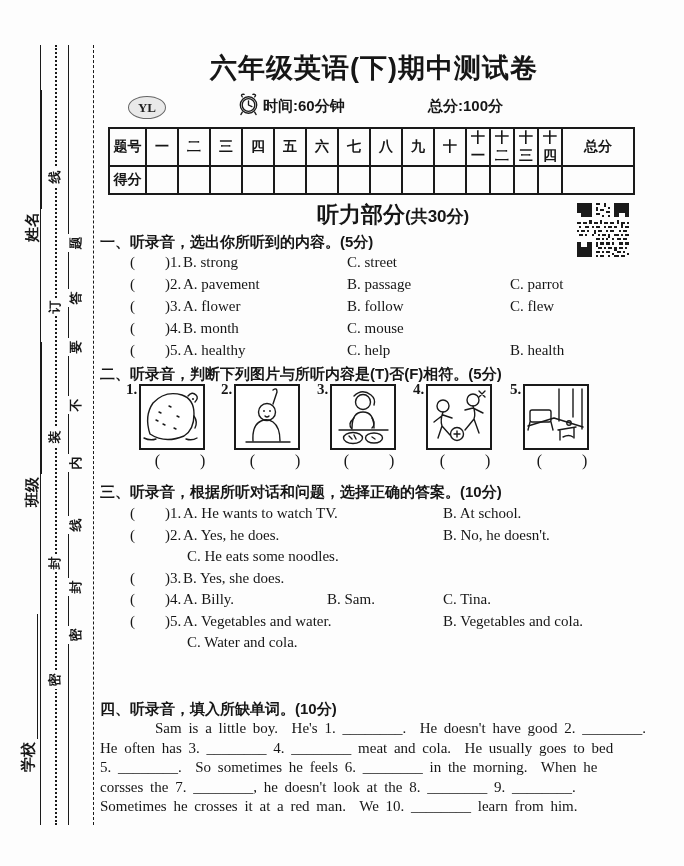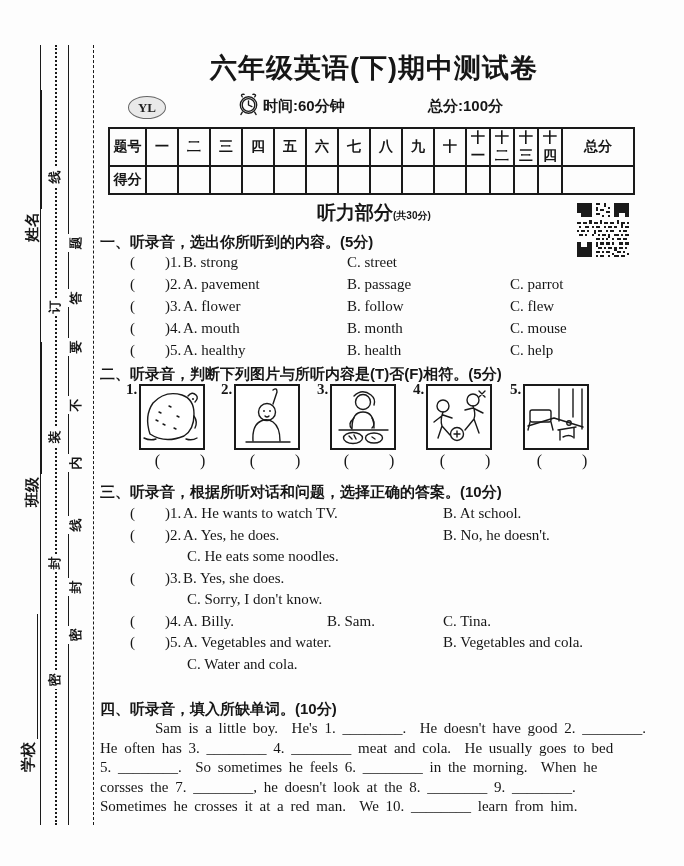--- a/index.html
+++ b/index.html
@@ -26,21 +26,21 @@
          background:#e9e9e9;text-align:center;line-height:21px;font-size:13px;
          font-family:"Liberation Serif",serif;font-weight:bold;color:#222;}
   
   table.score{position:absolute;left:108px;top:127px;width:525px;border-collapse:collapse;
         table-layout:fixed;font-family:"Liberation Sans","DejaVu Sans",sans-serif;}
   table.score td{border:2px solid #1a1a1a;text-align:center;padding:0;
         font-weight:bold;font-size:14px;overflow:hidden;}
   tr.r1 td{height:28px;} tr.r2 td{height:26px;}
   
   .lhead{left:317px;top:200px;font-family:"Liberation Sans","DejaVu Sans",sans-serif;font-weight:bold;}
-  .lhead .t1{font-size:19px;} .lhead .t2{font-size:10px;}
+  .lhead .t1{font-size:22px;} .lhead .t2{font-size:17px;}
   .sechead{font-family:"Liberation Sans","DejaVu Sans",sans-serif;font-weight:bold;font-size:15px;
            white-space:nowrap;}
   .qwrap{left:130px;width:528px;}
   .qrow{display:grid;grid-template-columns:53px 164px 163px 1fr;height:22px;
         font-size:15px;white-space:pre;}
   .q3row{display:grid;grid-template-columns:53px 260px 1fr;height:21.5px;font-size:15px;white-space:pre;}
   .q4row{display:grid;grid-template-columns:53px 144px 116px 1fr;height:21.5px;font-size:15px;white-space:pre;}
   .q3c{height:21.5px;padding-left:57px;font-size:15px;white-space:pre;}
   
   .fig{position:absolute;top:384px;display:flex;align-items:flex-start;}
@@ -274,29 +274,28 @@
     <span>C. parrot</span>
   </div>
   <div class="qrow">
     <span>(        )3. </span>
     <span>A. flower</span>
     <span>B. follow</span>
     <span>C. flew</span>
   </div>
   <div class="qrow">
     <span>(        )4. </span>
-    <span>A. mouth</span>
     <span>B. month</span>
     <span>C. mouse</span>
   </div>
   <div class="qrow">
     <span>(        )5. </span>
     <span>A. healthy</span>
+    <span>C. help</span>
     <span>B. health</span>
-    <span>C. help</span>
   </div>
 </div>
 
 <div class="abs sechead" style="left:100px;top:365px">二、听录音，判断下列图片与所听内容是(T)否(F)相符。(5分)</div>
 
 <div class="fig" style="left:126px">
   <span class="num">1.</span>
   <span class="picbox">
     <svg width="62" height="62" viewBox="0 0 62 62">
       <path class="ln" d="M9,48 Q3,30 12,17 Q24,4 41,9 Q53,13 53,28 Q53,44 43,50 Q24,58 9,48 Z"></path>
@@ -382,21 +381,20 @@
   <div class="q3row">
     <span>(        )2. </span>
     <span>A. Yes, he does.</span>
     <span>B. No, he doesn't.</span>
   </div>
   <div class="q3c">C. He eats some noodles.</div>
   <div class="q3row">
     <span>(        )3. </span>
     <span>B. Yes, she does.</span>
   </div>
-  <div class="q3c">C. Sorry, I don't know.</div>
   <div class="q4row">
     <span>(        )4. </span>
     <span>A. Billy.</span>
     <span>B. Sam.</span>
     <span>C. Tina.</span>
   </div>
   <div class="q3row">
     <span>(        )5. </span>
     <span>A. Vegetables and water.</span>
     <span>B. Vegetables and cola.</span>

